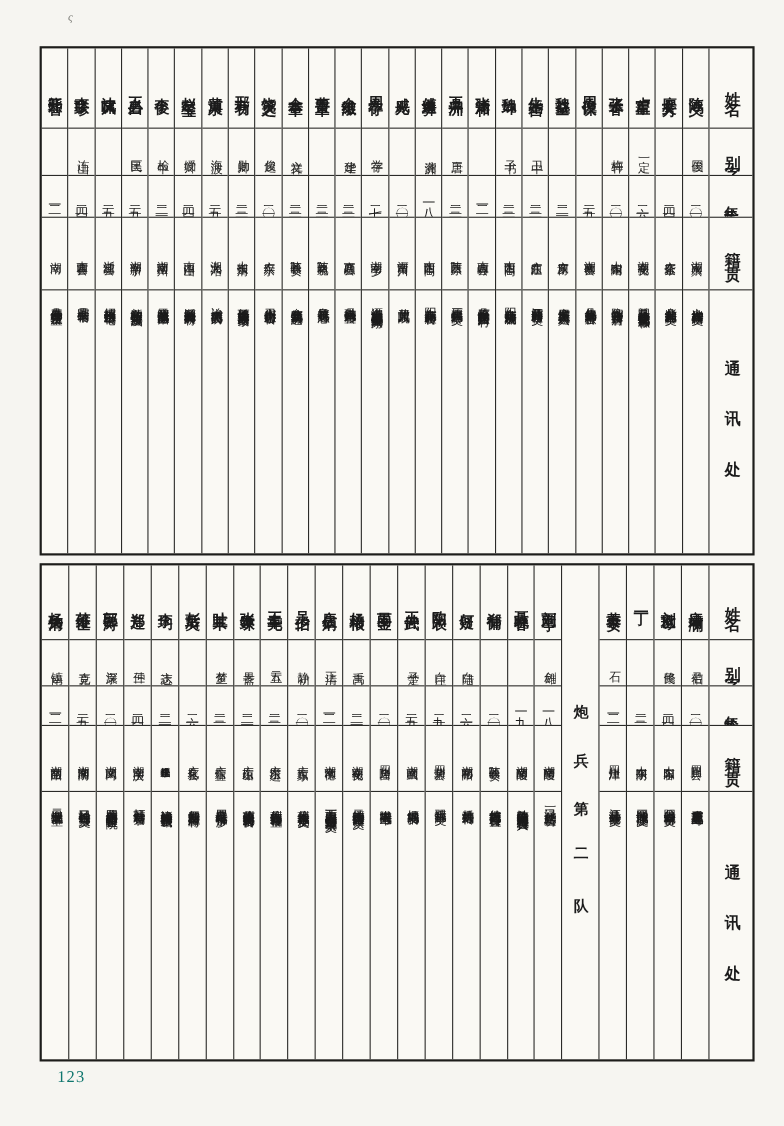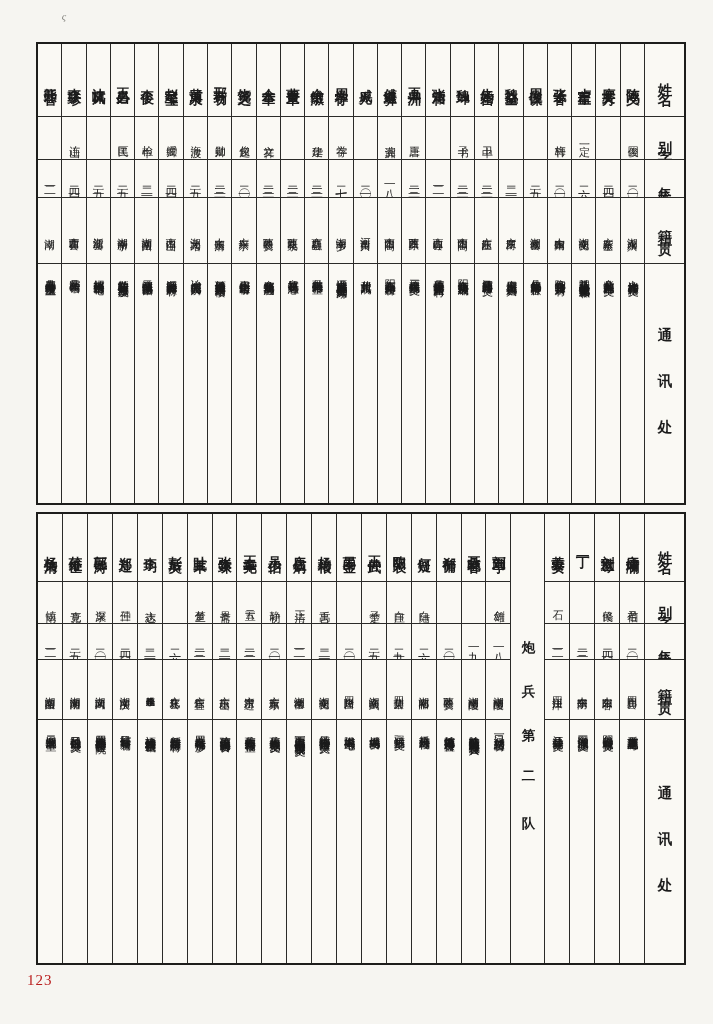--- a/index.html
+++ b/index.html
@@ -60,22 +60,22 @@
   .hdr-origin .vtext{ letter-spacing:14px; }
   .hdr-addr .vtext{ letter-spacing:46px; font-size:14.5px; }
   .hdr.c-addr{ align-items:center; padding-top:0; }
 
   .divider-cell{
     flex:1 1 auto; display:flex; justify-content:center; align-items:center;
   }
   .divider-cell .vtext{ font-size:13.5px; font-weight:bold; letter-spacing:44px; }
 
   .page-number{
-    position:absolute; left:27px; top:972px;
-    font-size:15px; color:#b91c1c; letter-spacing:1px;
+    position:absolute; left:52px; top:972px;
+    font-size:15px; color:#0f766e; letter-spacing:1px;
   }
 </style>
 </head>
 <body>
 
 <div class="corner-mark">ς</div>
 
 <div class="roster roster-top" id="table-top">
     <div class="col col-header">
       <div class="cell c-name hdr hdr-name">

